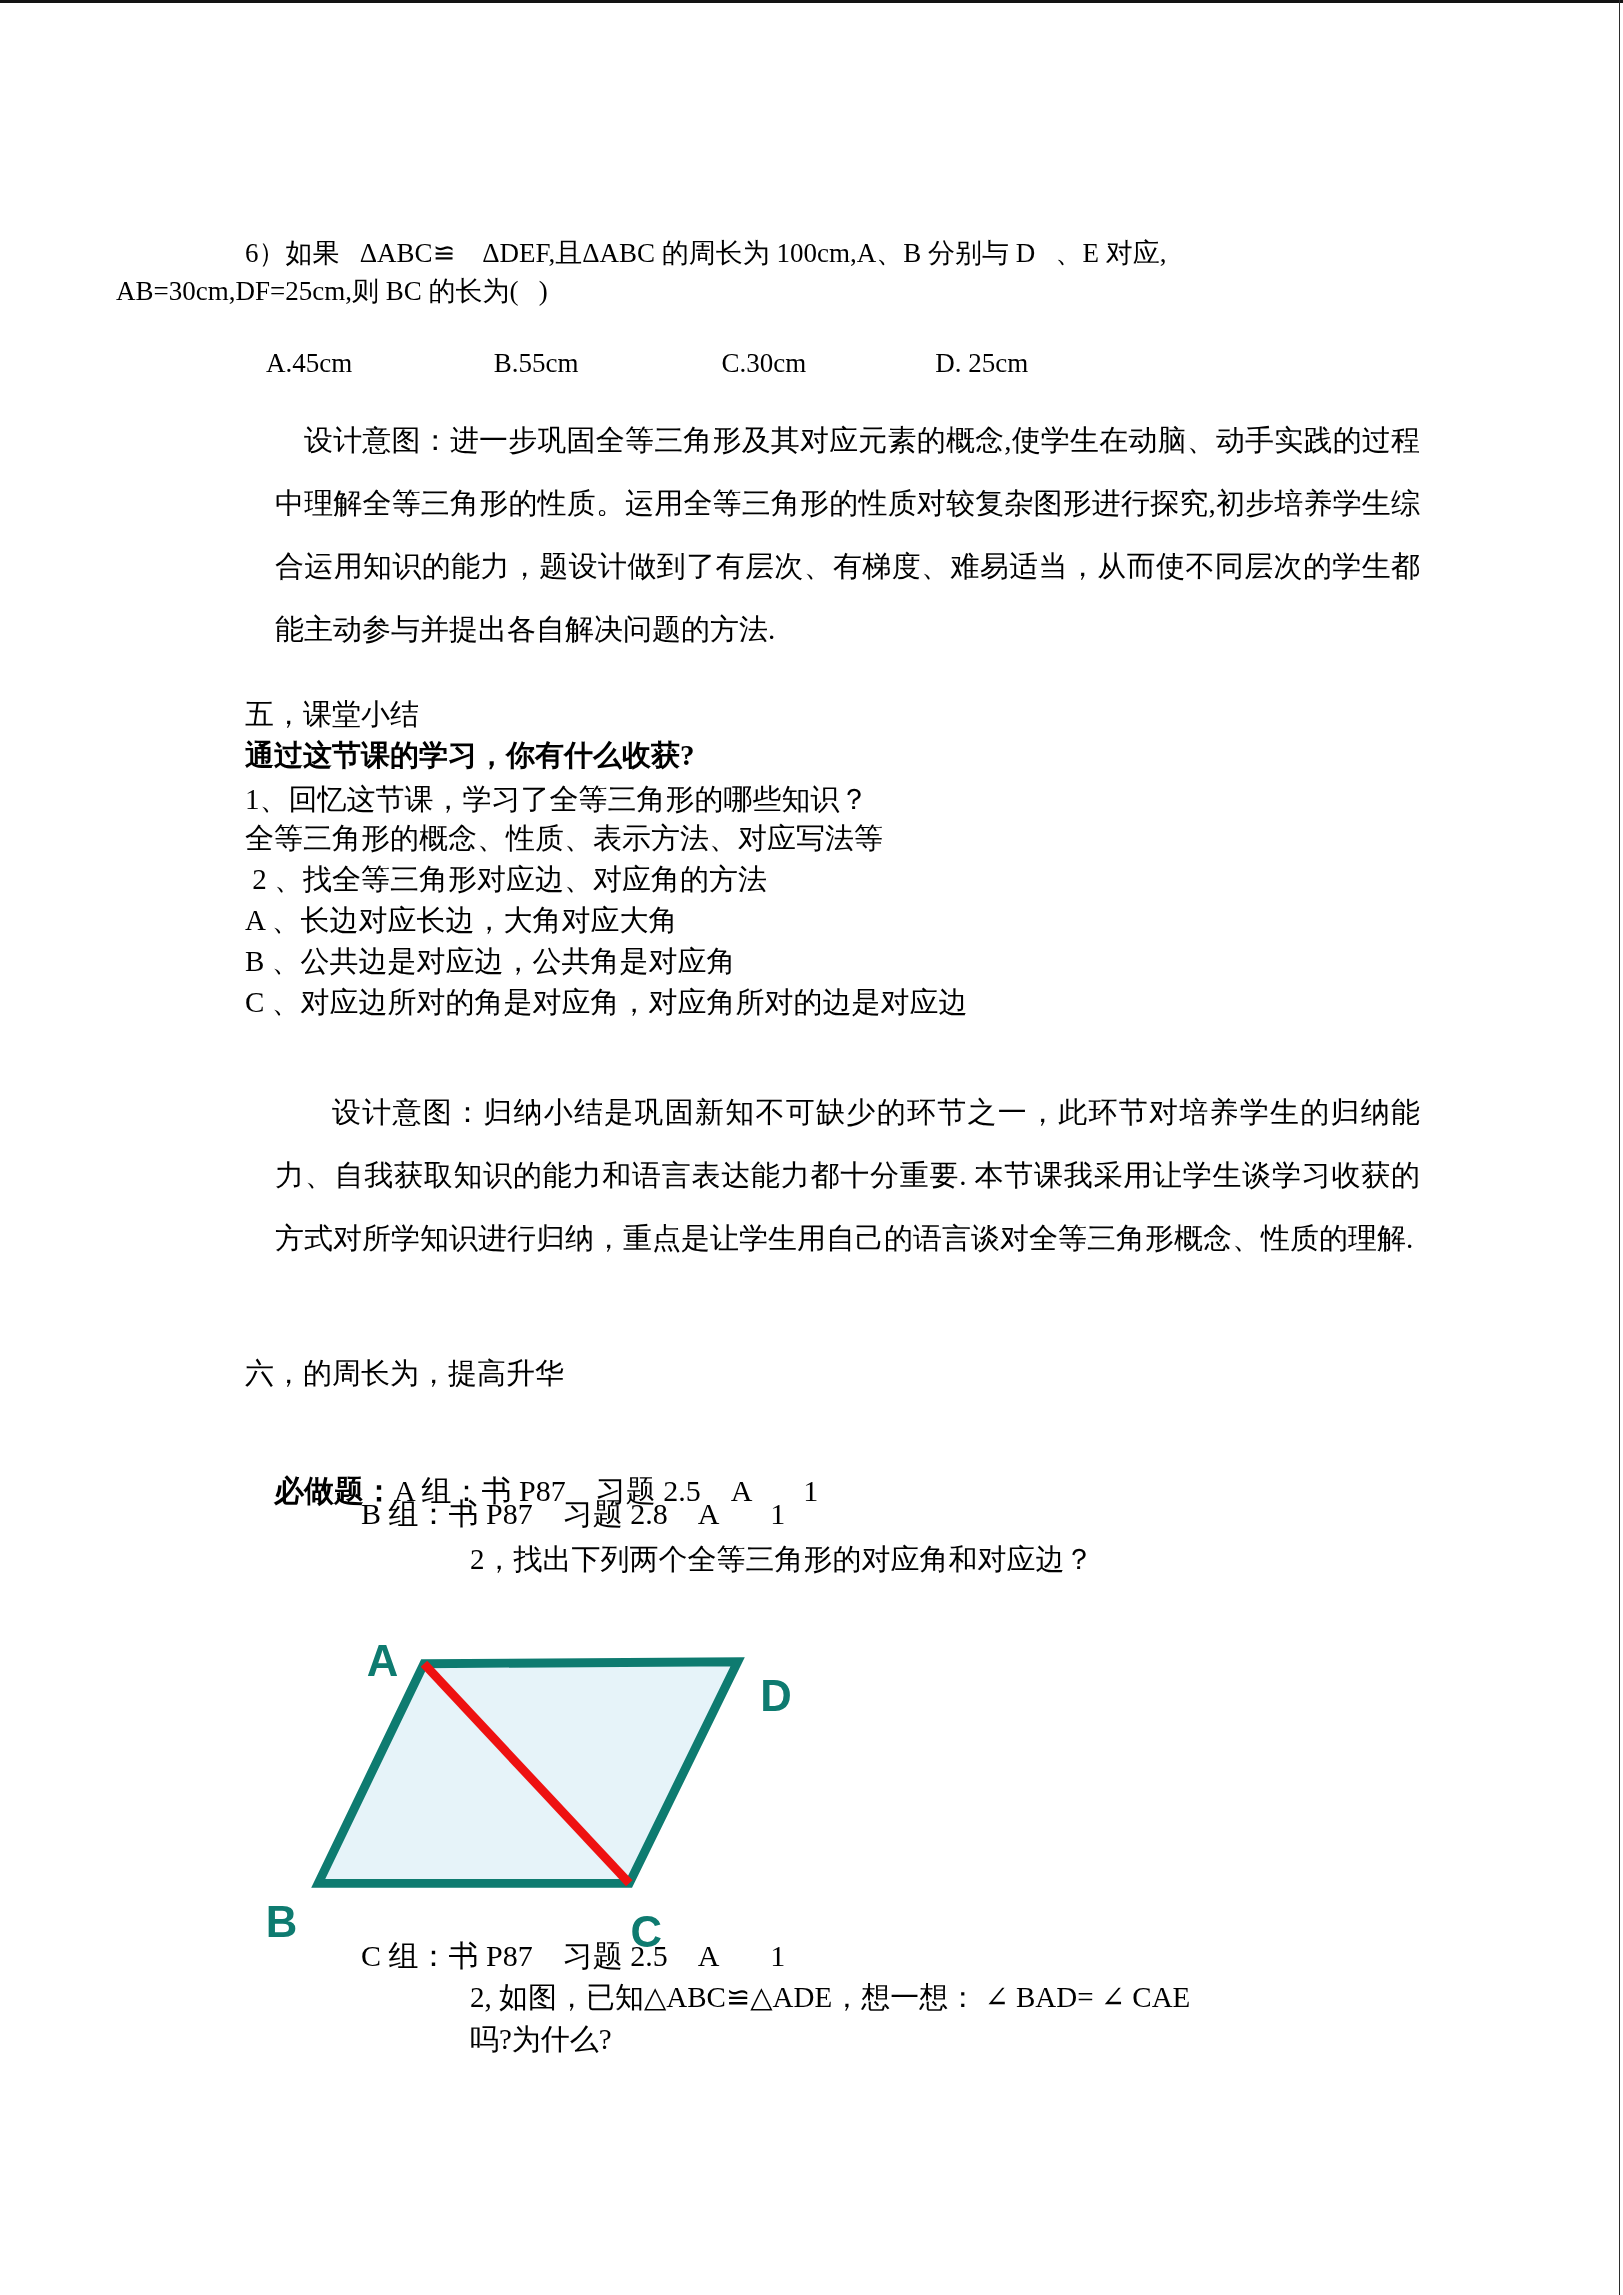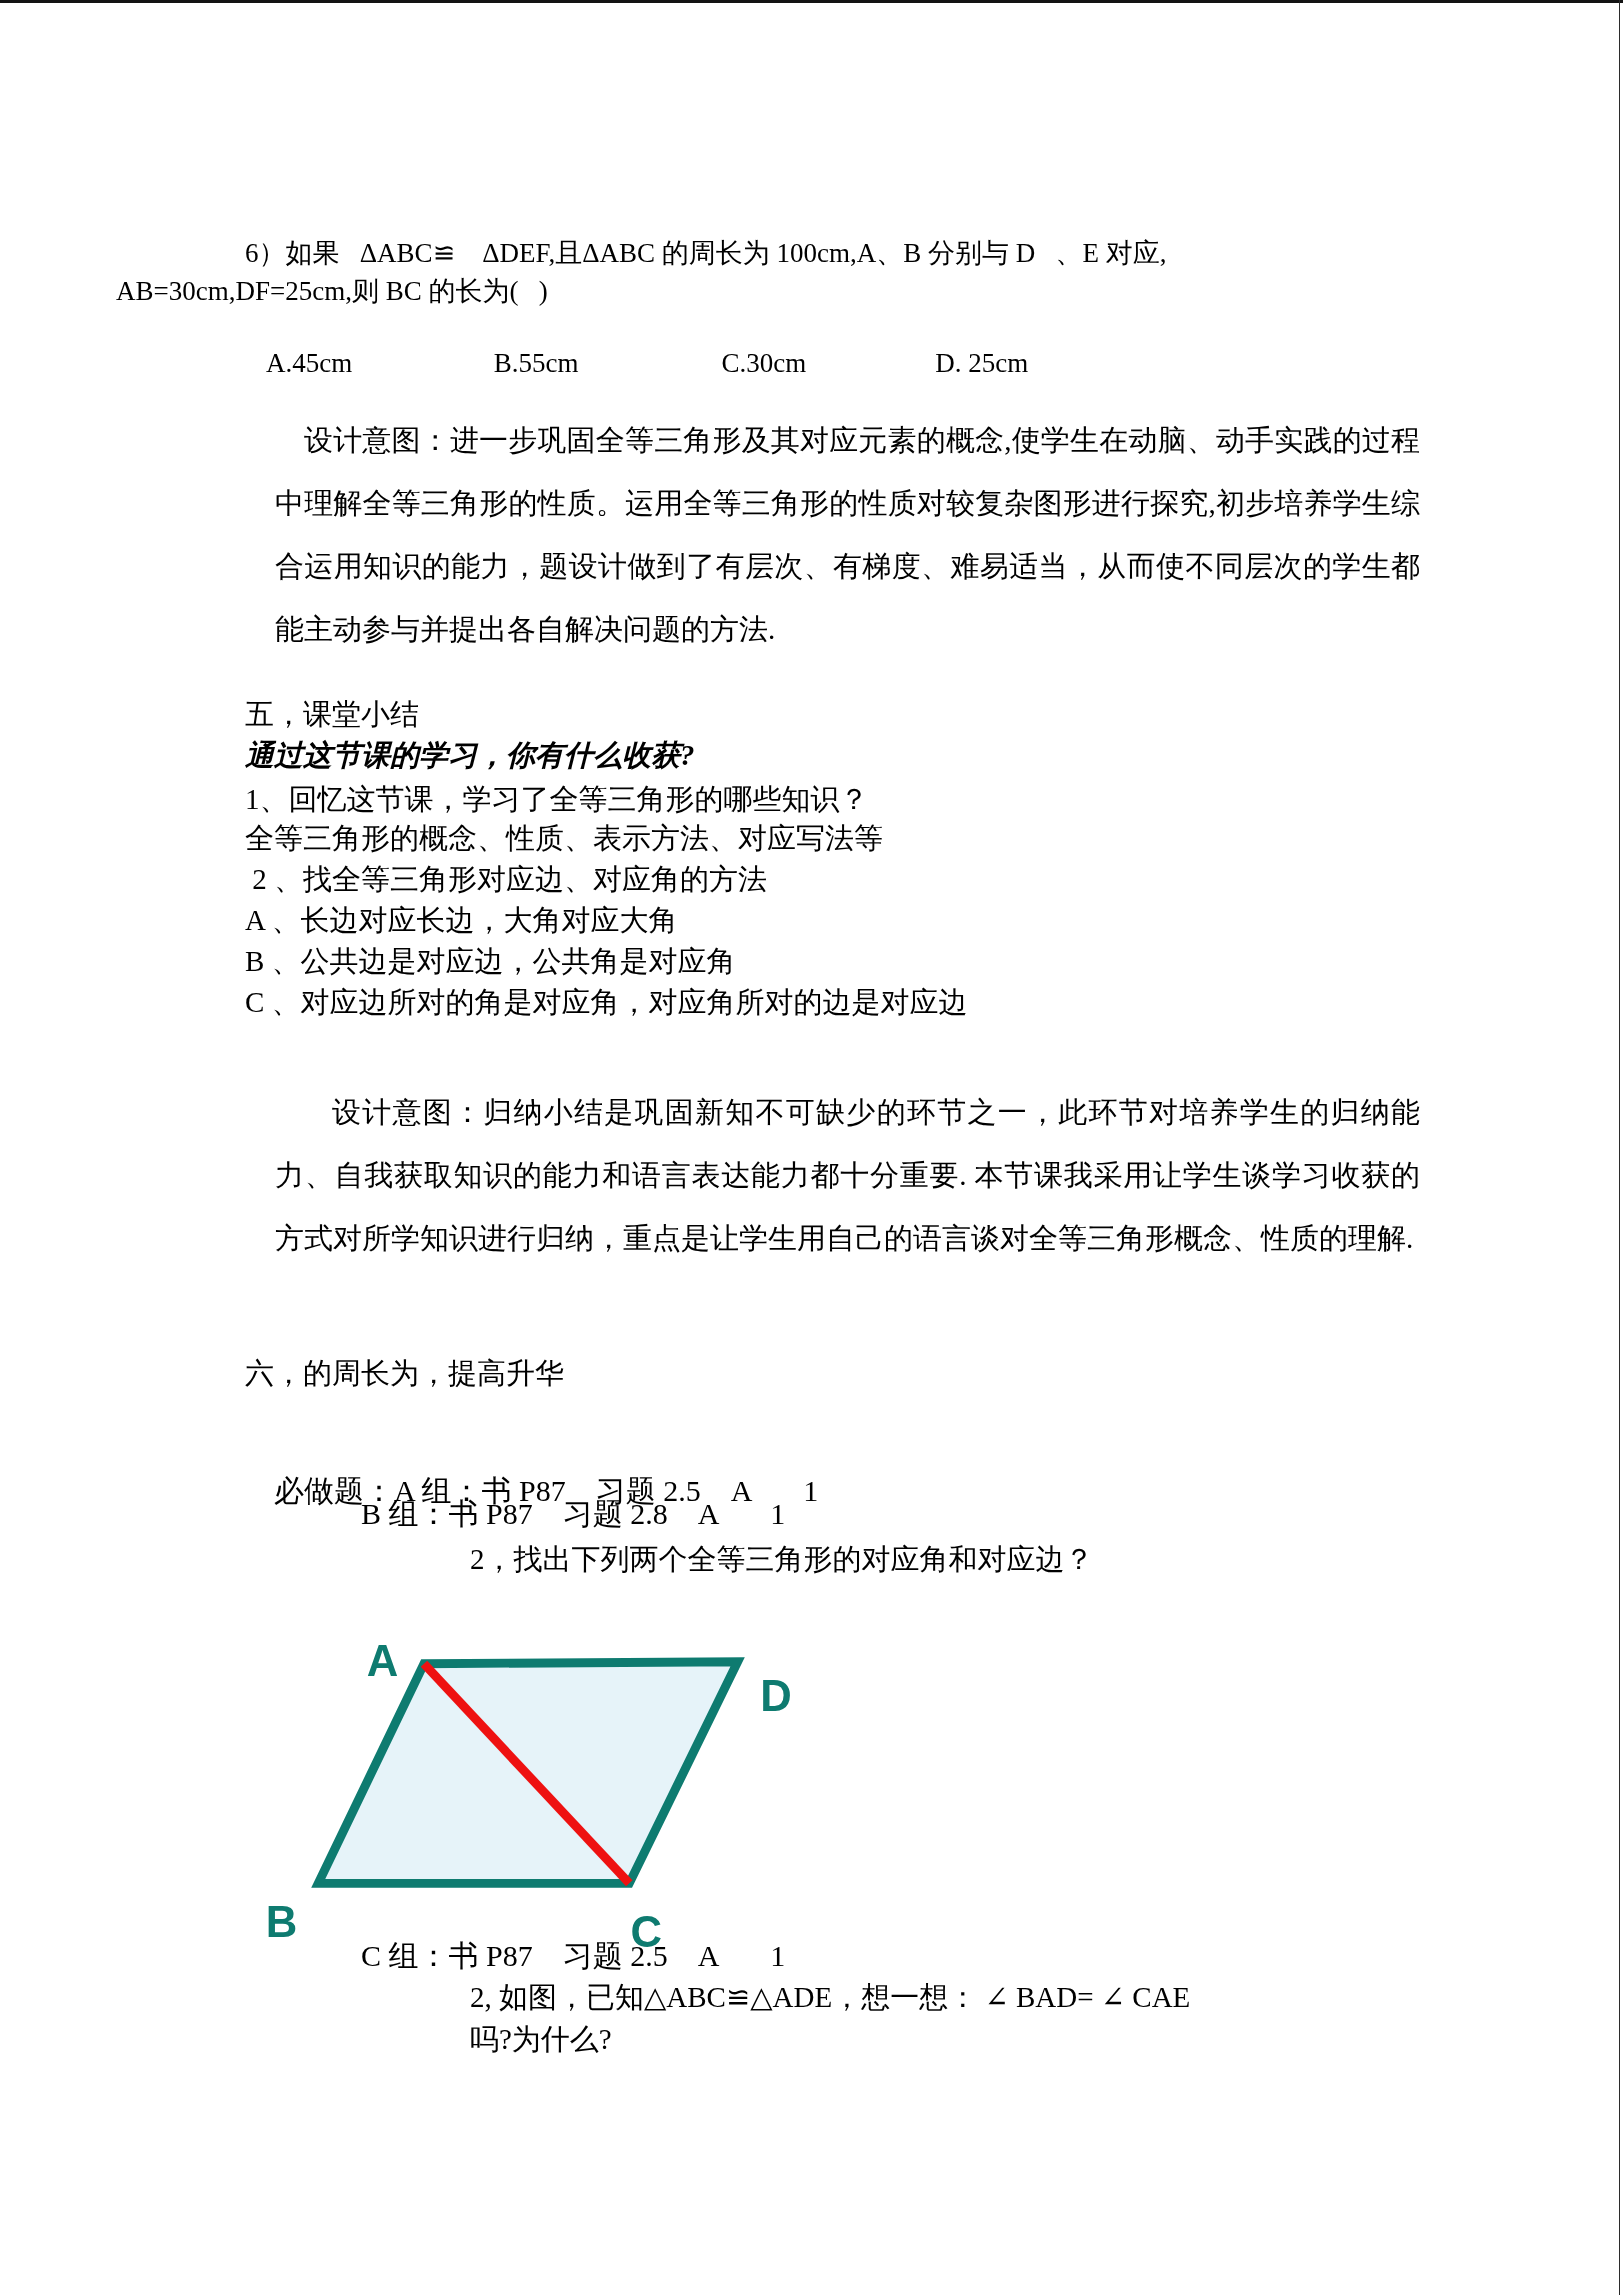--- a/index.html
+++ b/index.html
@@ -64,33 +64,32 @@
   
   .sum-line {
     font-family: "Liberation Serif", "DejaVu Serif", serif;
     font-size: 29px;
     line-height: 40px;
     white-space: pre;
   }
 
   .bold-italic {
     font-weight: bold;
-    font-style: italic;
     font-size: 30px;
   }
 
   .heading {
     font-family: "Liberation Serif", "DejaVu Serif", serif;
     font-size: 29px;
     line-height: 40px;
     white-space: pre;
   }
 
   .hw-bold {
-    font-weight: normal;
+    font-weight: bold;
   }
 
   .hw-line {
     font-family: "Liberation Serif", "DejaVu Serif", serif;
     font-size: 30px;
     line-height: 42px;
     white-space: pre;
   }
 
   .hw-line-sm {

